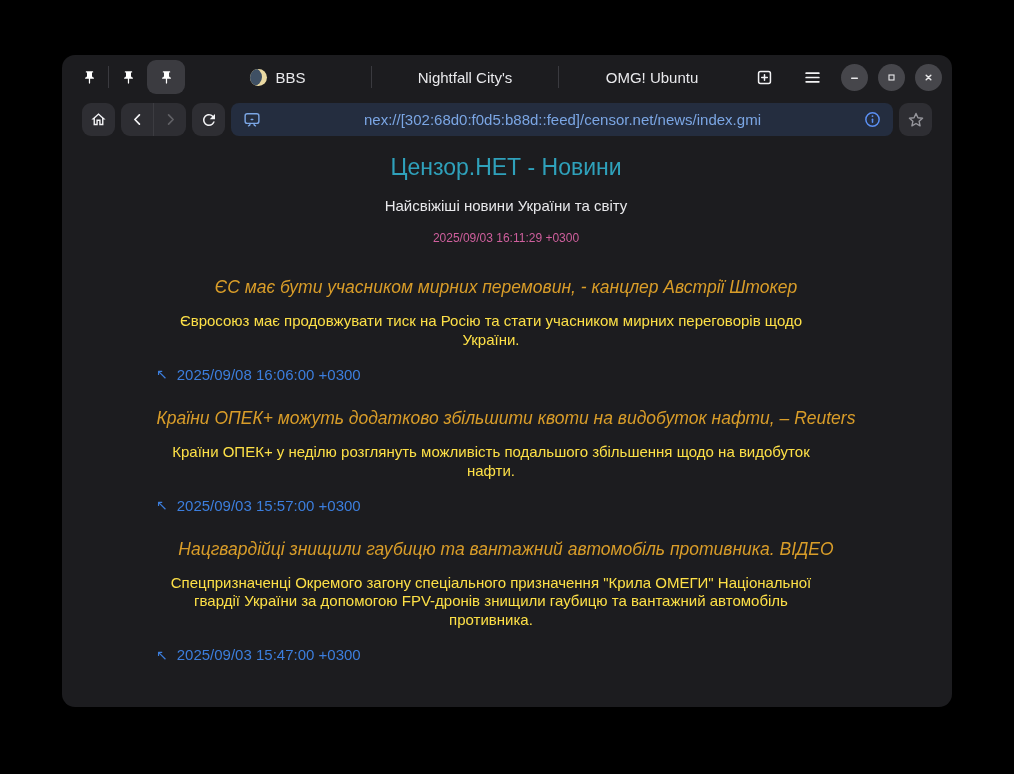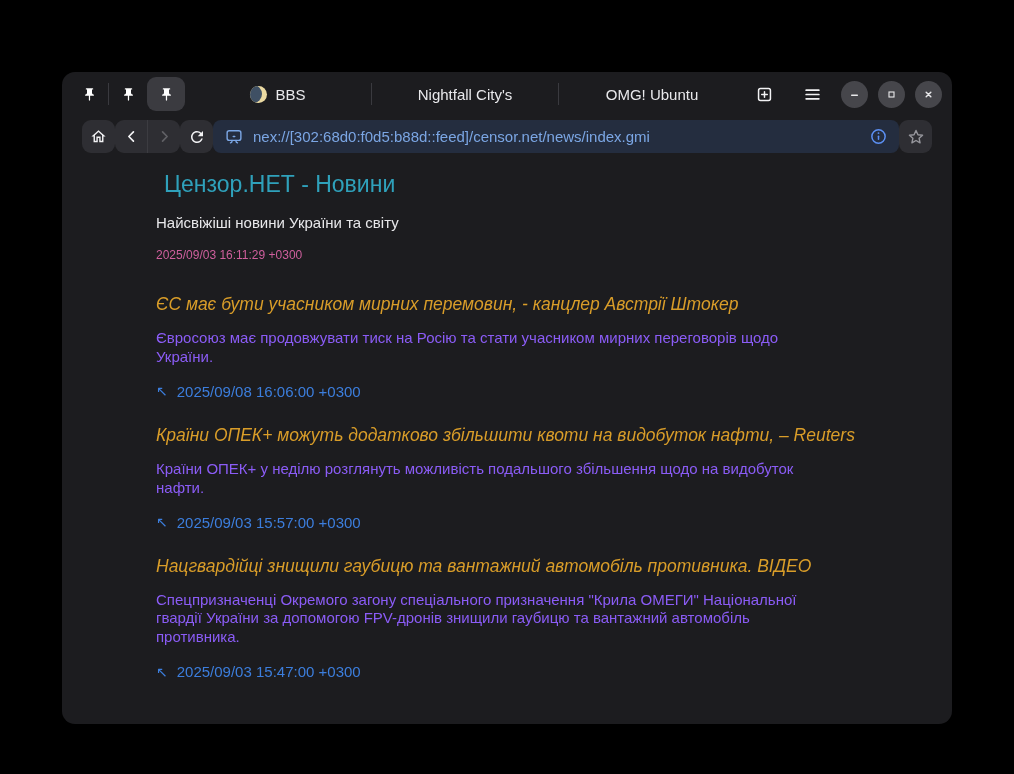--- a/index.html
+++ b/index.html
@@ -1,20 +1,20 @@
 <!DOCTYPE html>
 <html><head>
 <meta charset="utf-8">
 <style>
   * { box-sizing: border-box; margin: 0; padding: 0; }
   html,body { width:1014px; height:774px; background:#000; overflow:hidden;
     font-family:"Liberation Sans","DejaVu Sans",sans-serif; }
-  .window { position:absolute; left:62px; top:72px; width:890px; height:652px;
+  .window { position:absolute; left:62px; top:55px; width:890px; height:652px;
     background:#1c1c1f; border-radius:13px; overflow:hidden;
-    box-shadow:0 4px 22px rgba(0,0,0,.7); }
+    box-shadow:0 4px 22px rgba(0,0,0,.7);text-align:center; }
 
   
   .tabbar { display:flex; align-items:center; height:44px; padding:0 10px 0 8px; }
   button { background:none; border:none; cursor:pointer; font-family:inherit; }
   .pin-btn { width:38px; height:34px; border-radius:9px; display:flex;
     align-items:center; justify-content:center; flex:0 0 auto; }
   .pin-btn.active { background:#3b3b40; }
   .vsep { width:1px; height:22px; background:#3a3a3f; flex:0 0 auto; }
   .tab { width:186px; height:36px; display:flex; align-items:center; justify-content:center;
     gap:8px; color:#e9e9ec; font-size:15px; flex:0 0 auto; border-radius:9px; }
@@ -22,38 +22,38 @@
     background:#ead9a2; overflow:hidden; flex:0 0 auto; }
   .moon::before { content:""; position:absolute; left:-5px; top:-1px; width:17px; height:18px;
     border-radius:50%; background:#3f5064; }
   .sqicon-btn { width:38px; height:34px; border-radius:9px; display:flex;
     align-items:center; justify-content:center; flex:0 0 auto; }
   .spacer { flex:1; }
   .circle-btn { width:27px; height:27px; border-radius:50%; background:#46464b;
     display:flex; align-items:center; justify-content:center; margin-left:10px; flex:0 0 auto; }
 
   
-  .navbar { display:flex; align-items:center; height:41px; padding:0 20px; gap:0; }
+  .navbar { display:flex; align-items:center; height:41px; padding:0 20px; gap:6px; }
   .navbtn { height:33px; width:33px; border-radius:9px; background:#2e2e33;
     display:flex; align-items:center; justify-content:center; flex:0 0 auto; }
   .navgroup { height:33px; border-radius:9px; background:#2e2e33; display:flex;
     align-items:center; flex:0 0 auto; }
   .navhalf { width:32px; height:33px; display:flex; align-items:center; justify-content:center; }
   .navgroup .vsep { height:33px; background:#3c3c41; }
   .urlbar { flex:1; height:33px; background:#242d3f; border-radius:8px;
     display:flex; align-items:center; gap:9px; padding:0 11px; min-width:0; }
   .url { color:#7ba6e4; font-size:15px; flex:1; white-space:nowrap; overflow:hidden; }
 
   
   .content { padding:4px 96px 0 94px; }
   .content h1 { color:#2fa1bb; font-size:23px; font-weight:500; margin:10px 8px 16px; }
   .subtitle { color:#e8e8eb; font-size:15px; margin:0 0 17px; }
   .timestamp { color:#cf5f9d; font-size:12px; font-weight:500; margin:0 0 32px; }
   article h3 { color:#d99d29; font-size:17.5px; font-weight:500; margin:0 0 14px;font-style:italic; }
-  article .body { color:#8b5cf6; font-size:15px; line-height:1.26; margin:0 0 16px; max-width:670px; }
+  article .body { color:#fde047; font-size:15px; line-height:1.26; margin:0 0 16px; max-width:670px; }
   .permalink { display:flex; align-items:center; gap:9px; color:#3c7edd;
     font-size:15px; text-decoration:none; margin:0 0 25px; }
   .permalink .arrow { font-size:14px; line-height:1;
     font-family:"DejaVu Sans","Liberation Sans",sans-serif; }
   svg { display:block; }
 </style>
 </head>
 <body>
 
 <div class="window">

